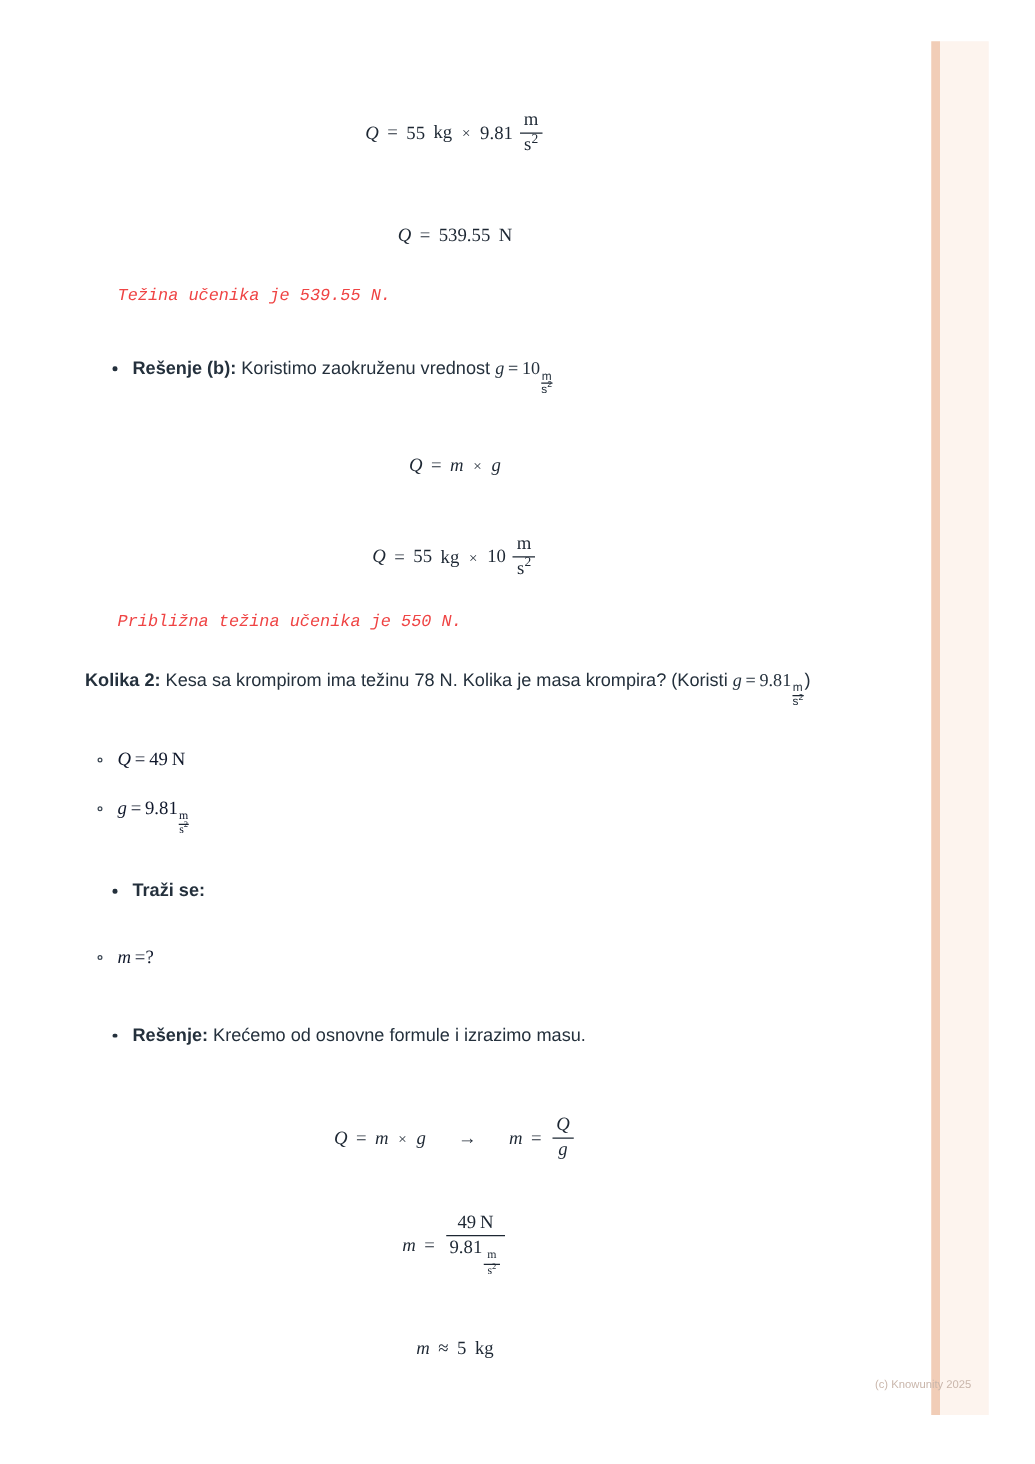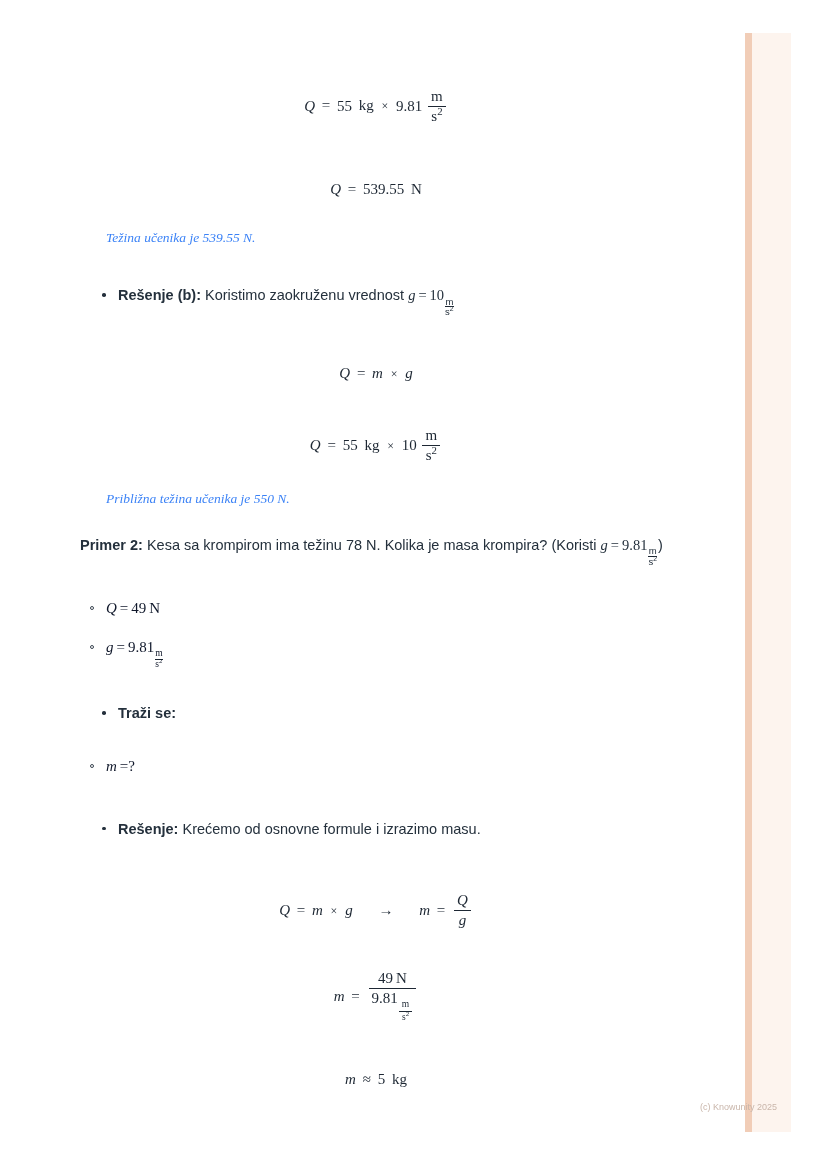--- a/index.html
+++ b/index.html
@@ -38,21 +38,21 @@
     left: 7px;
     width: 39px;
     height: 100%;
     background: #fdf4ee;
   }
 
   
   #page {
     position: absolute;
     top: 0;
-    left: 12px;
+    left: 0;
     width: 745px;
     height: 977px;
     padding: 0;
   }
 
   .content {
     position: absolute;
     left: 68px;
     top: 64px;
     width: 592px;
@@ -104,24 +104,24 @@
     font-size: 9.5px;
     line-height: 1.05;
     margin: 0 1px;
   }
   .frac-inline .den { border-top: 1px solid #1d2733; }
 
   sup.sq { font-size: 0.72em; vertical-align: super; line-height: 0; }
 
   
   .conclusion {
-    font-family: Liberation Serif, serif;
+    font-family: Liberation Mono, monospace;
     font-style: italic;
     font-size: 13.5px;
-    color: #3b82f6;
+    color: #ef4444;
     margin: 0 0 0 26px;
     line-height: 1.5;
   }
 
   
   .para {
     font-size: 14.5px;
     line-height: 1.85;
     color: #24303c;
     margin: 0;
@@ -264,21 +264,21 @@
         </span>
       </span>
     </div>
 
 
     <div class="conclusion">Približna težina učenika je 550 N.</div>
 
     <div class="spacer-22"></div>
 
     <p class="para">
-      <b>Primer 2:</b><span> Kesa sa krompirom ima težinu 78 N. Kolika je masa krompira? (Koristi </span><span class="mi">g</span><span class="mo">=</span><span class="mn">9.81</span><span class="frac-inline">
+      <b>Kolika 2:</b><span> Kesa sa krompirom ima težinu 78 N. Kolika je masa krompira? (Koristi </span><span class="mi">g</span><span class="mo">=</span><span class="mn">9.81</span><span class="frac-inline">
           <span class="num">m</span>
           <span class="den"><span>s</span><sup class="sq">2</sup></span>
         </span><span>)</span>
     </p>
 
     <div class="spacer-14"></div>
 
 
     <div class="spacer-8"></div>
 

